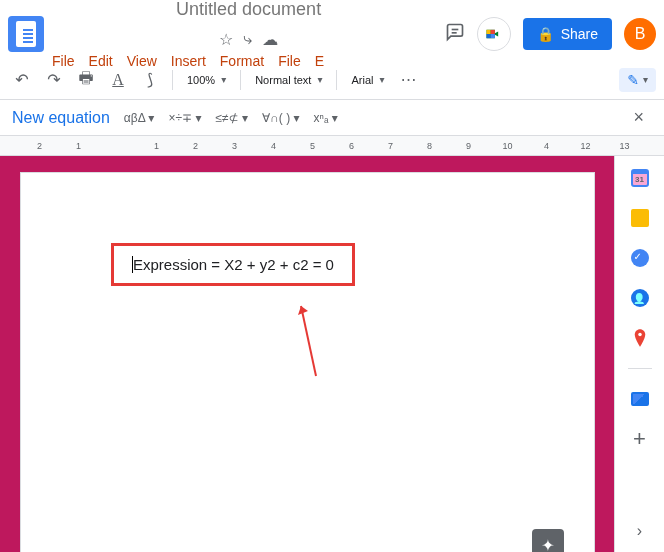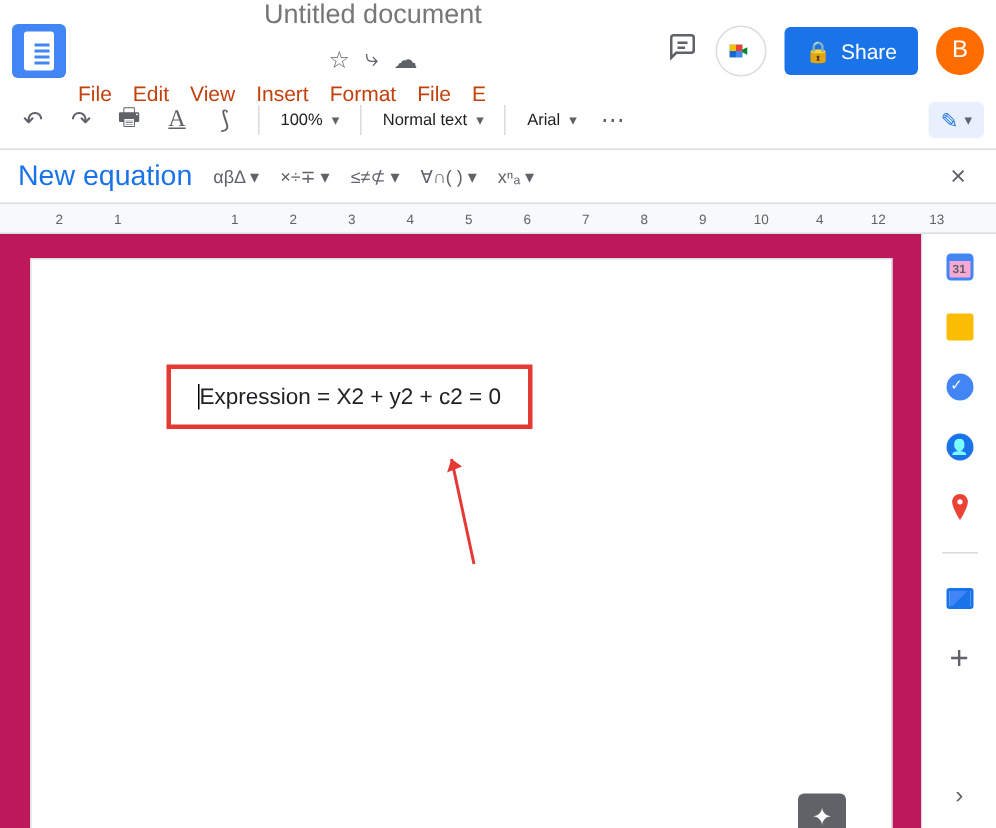--- a/index.html
+++ b/index.html
@@ -23,21 +23,21 @@
 
 .toolbar { display: flex; align-items: center; padding: 4px 8px; border-bottom: 1px solid #dadce0; height: 40px; gap: 4px; }
 .tb-btn { width: 28px; height: 28px; display: flex; align-items: center; justify-content: center; color: #5f6368; cursor: pointer; border-radius: 4px; font-size: 16px; }
 .tb-sep { width: 1px; height: 20px; background: #dadce0; margin: 0 4px; }
 .tb-text { font-size: 11px; color: #202124; padding: 0 6px; display: flex; align-items: center; gap: 4px; cursor: pointer; }
 .tb-dropdown::after { content: '▾'; font-size: 10px; color: #5f6368; margin-left: 2px; }
 .edit-mode { margin-left: auto; display: flex; align-items: center; background: #e8f0fe; border-radius: 4px; padding: 4px 8px; }
 .edit-pen { color: #1a73e8; font-size: 14px; }
 
 .equation-bar { display: flex; align-items: center; padding: 4px 12px; border-bottom: 1px solid #dadce0; height: 36px; gap: 14px; font-size: 12px; color: #5f6368; }
-.eq-label { color: #1a73e8; font-size: 19px; }
+.eq-label { color: #1a73e8; font-size: 16px; }
 .eq-group { cursor: pointer; font-family: Liberation Sans, sans-serif; }
 .eq-close { margin-left: auto; font-size: 18px; cursor: pointer; color: #5f6368; padding: 0 8px; }
 
 .ruler { height: 20px; background: #f8f9fa; border-bottom: 1px solid #dadce0; font-size: 9px; color: #5f6368; display: flex; align-items: center; padding: 0 20px; overflow: hidden; }
 .ruler span { display: inline-block; width: 44px; text-align: center; }
 
 .workspace { display: flex; height: calc(552px - 156px); }
 .canvas { flex: 1; background: #be185d; padding: 16px 20px 0 20px; overflow: hidden; position: relative; }
 .page { background: #fff; width: 575px; height: 400px; border: 1px solid #dadce0; position: relative; padding: 70px 90px; }
 .text-cursor { border-left: 1px solid #000; padding-left: 0; }

